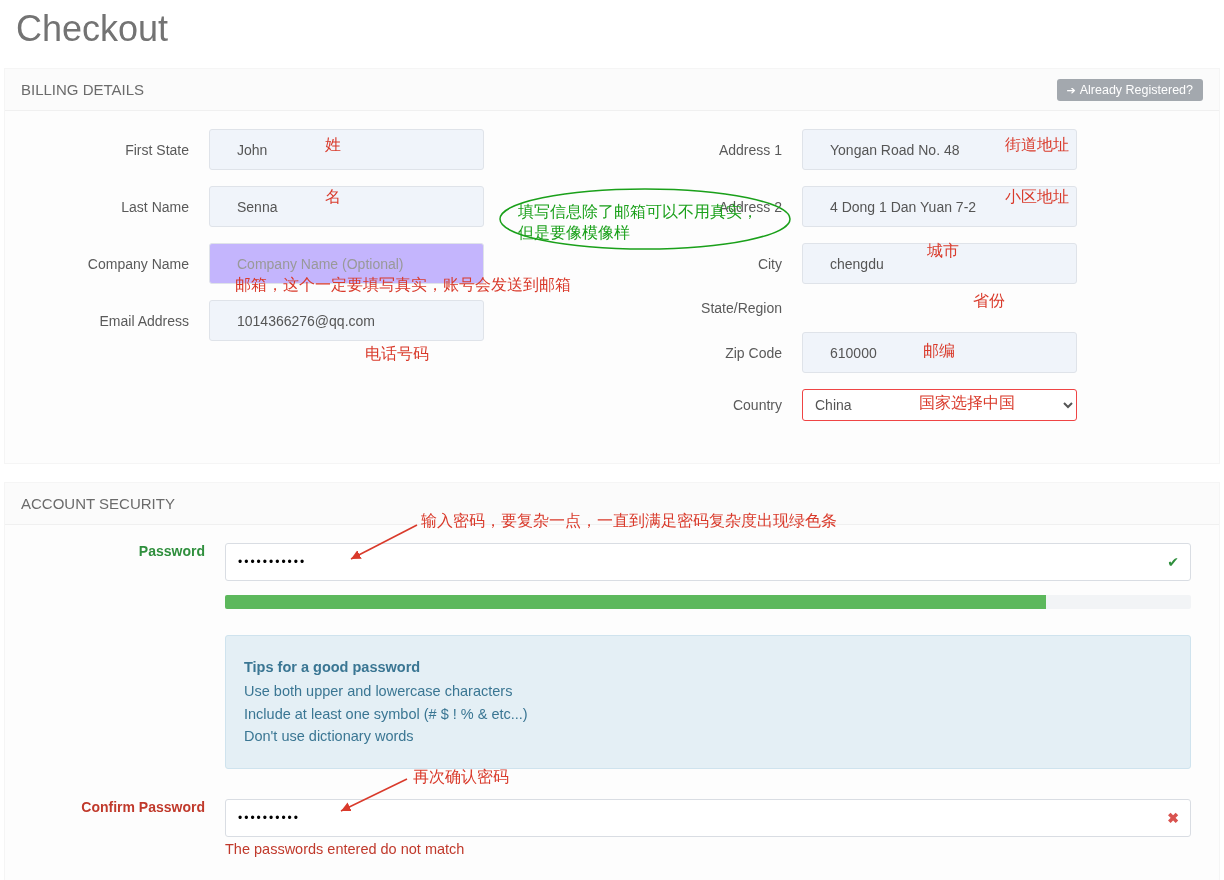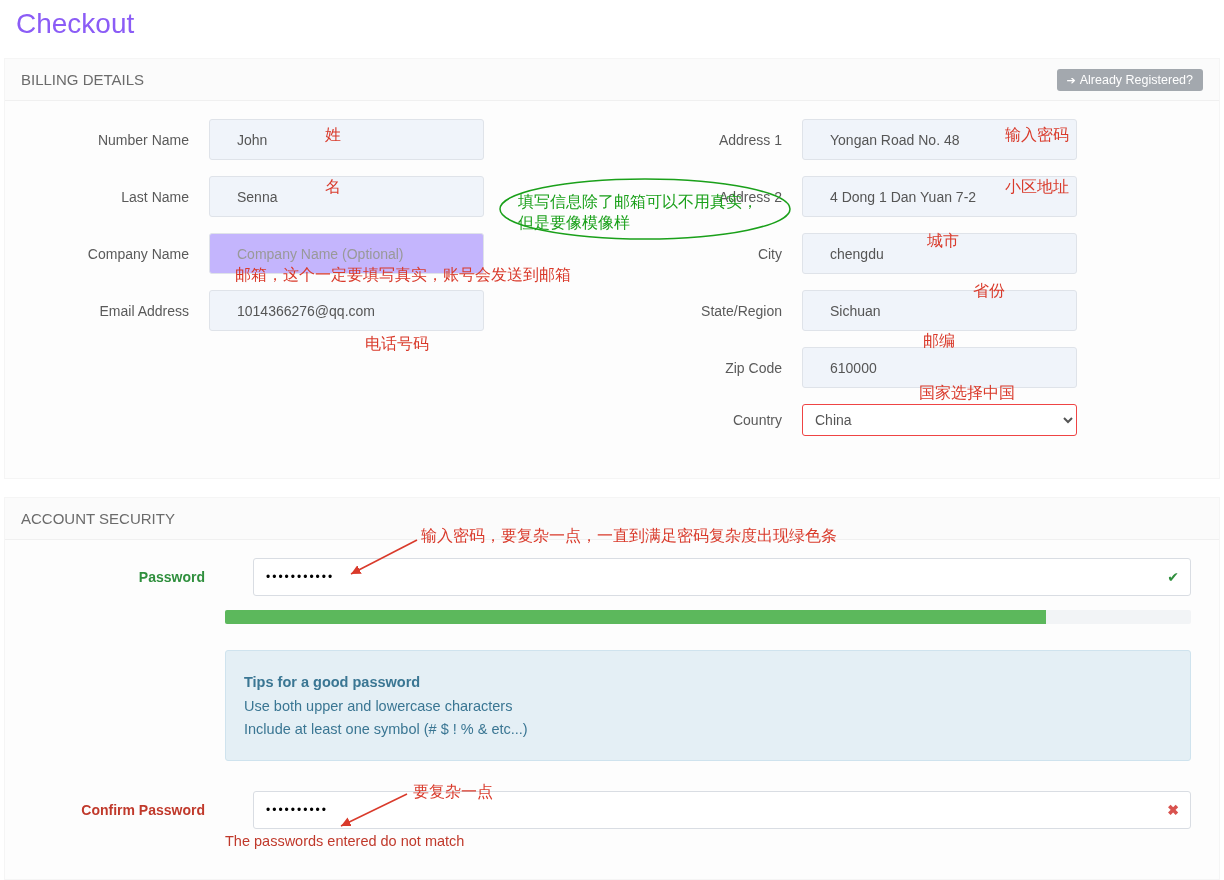--- a/index.html
+++ b/index.html
@@ -5,23 +5,23 @@
   * { box-sizing: border-box; }
   body {
     margin: 0;
     font-family: "Segoe UI", "Helvetica Neue", Arial, sans-serif;
     background: #fff;
     color: #333;
     font-size: 14px;
   }
   .page { width: 1224px; margin: 0 auto; position: relative; }
   .page-title {
-    font-size: 28px;
+    font-size: 36px;
     font-weight: 300;
-    color: #8b5cf6;
+    color: #737373;
     margin: 8px 0 18px 16px;
   }
   .panel {
     margin: 0 4px 18px 4px;
     border: 1px solid #f5f5f5;
     background: #fdfdfd;
   }
   .panel-header {
     padding: 12px 16px;
     font-size: 15px;
@@ -97,21 +97,21 @@
   
   .col-right .form-label { width: 190px; }
   .col-right .form-input-wrap { flex: 0 0 275px; }
 
   
   .overlay { position: absolute; pointer-events: none; }
   .ann-red { color: #d93a2b; font-family: SimSun, "宋体", serif; font-size: 16px; white-space: nowrap; }
   .ann-green { color: #1aa01a; font-family: SimSun, "宋体", serif; font-size: 16px; white-space: nowrap; }
 
   
-  .sec-row { display: flex; align-items: center; margin-bottom: 14px; gap: 28px; }
+  .sec-row { display: flex; align-items: flex-start; margin-bottom: 14px; }
   .sec-label {
     width: 206px;
     text-align: right;
     padding-right: 20px;
     font-size: 14px;
   }
   .sec-label.ok { color: #2f8f3d; font-weight: 600; }
   .sec-label.err { color: #c0392b; font-weight: 600; }
   .sec-input-wrap { flex: 1; margin-right: 14px; position: relative; }
   .sec-input {
@@ -161,21 +161,21 @@
       <span class="already-btn">
         <span class="login-glyph"></span>
         <span>Already Registered?</span>
       </span>
     </div>
     <div class="panel-body">
       <div class="two-col">
 
         <div class="col col-left">
           <div class="form-row">
-            <div class="form-label">Number Name</div>
+            <div class="form-label">First State</div>
             <div class="form-input-wrap">
               <input class="form-input" value="John" style="">
             </div>
           </div>
           <div class="form-row">
             <div class="form-label">Last Name</div>
             <div class="form-input-wrap">
               <input class="form-input" value="Senna" style="">
             </div>
           </div>
@@ -207,23 +207,20 @@
             </div>
           </div>
           <div class="form-row">
             <div class="form-label">City</div>
             <div class="form-input-wrap">
               <input class="form-input" value="chengdu" style="">
             </div>
           </div>
           <div class="form-row">
             <div class="form-label">State/Region</div>
-            <div class="form-input-wrap">
-              <input class="form-input" value="Sichuan" style="">
-            </div>
           </div>
           <div class="form-row">
             <div class="form-label">Zip Code</div>
             <div class="form-input-wrap">
               <input class="form-input" value="610000" style="">
             </div>
           </div>
           <div class="form-row">
             <div class="form-label">Country</div>
             <div class="form-input-wrap">
@@ -241,21 +238,21 @@
 
     <svg class="anno-svg" style="left:490px; top:115px;" width="300" height="70">
       <ellipse cx="150" cy="35" rx="145" ry="30" fill="none" stroke="#1aa01a" stroke-width="1.5"></ellipse>
     </svg>
     <div class="overlay ann-green" style="left:513px; top:133px;">填写信息除了邮箱可以不用真实，</div>
     <div class="overlay ann-green" style="left:513px; top:154px;">但是要像模像样</div>
 
     <div class="overlay ann-red" style="left:230px; top:206px;">邮箱，这个一定要填写真实，账号会发送到邮箱</div>
     <div class="overlay ann-red" style="left:360px; top:275px;">电话号码</div>
 
-    <div class="overlay ann-red" style="left:1000px; top:66px;">输入密码</div>
+    <div class="overlay ann-red" style="left:1000px; top:66px;">街道地址</div>
     <div class="overlay ann-red" style="left:1000px; top:118px;">小区地址</div>
     <div class="overlay ann-red" style="left:922px;  top:172px;">城市</div>
     <div class="overlay ann-red" style="left:968px;  top:222px;">省份</div>
     <div class="overlay ann-red" style="left:918px;  top:272px;">邮编</div>
     <div class="overlay ann-red" style="left:914px;  top:324px;">国家选择中国</div>
   </div>
 
   <div class="panel" style="position:relative;">
     <div class="panel-header">
       <span>ACCOUNT SECURITY</span>
@@ -271,20 +268,21 @@
       </div>
 
       <div class="progress-outer">
         <div class="progress-inner" style="width: 85%;"></div>
       </div>
 
       <div class="tips-box">
         <div class="tips-title">Tips for a good password</div>
         <div>Use both upper and lowercase characters</div>
         <div>Include at least one symbol (# $ ! % &amp; etc...)</div>
+        <div>Don't use dictionary words</div>
       </div>
 
       <div class="sec-row" style="margin-bottom:4px;">
         <div class="sec-label err">Confirm Password</div>
         <div class="sec-input-wrap">
           <input type="text" class="sec-input" readonly="" value="••••••••••" style="">
           <span class="input-icon icon-x">✖</span>
         </div>
       </div>
       <div class="err-msg">The passwords entered do not match</div>
@@ -293,21 +291,21 @@
     <div class="overlay ann-red" style="left:416px; top:28px;">输入密码，要复杂一点，一直到满足密码复杂度出现绿色条</div>
     <svg class="anno-svg" style="left:340px; top:36px;" width="80" height="46">
       <defs>
           <marker id="ah1" markerWidth="8" markerHeight="8" refX="6" refY="3" orient="auto">
             <path d="M0,0 L6,3 L0,6 Z" fill="#d93a2b"></path>
           </marker>
         </defs>
       <line x1="72" y1="6" x2="6" y2="40" stroke="#d93a2b" stroke-width="1.6" marker-end="url(#ah1)"></line>
     </svg>
 
-    <div class="overlay ann-red" style="left:408px; top:284px;">要复杂一点</div>
+    <div class="overlay ann-red" style="left:408px; top:284px;">再次确认密码</div>
     <svg class="anno-svg" style="left:330px; top:290px;" width="80" height="44">
       <defs>
           <marker id="ah2" markerWidth="8" markerHeight="8" refX="6" refY="3" orient="auto">
             <path d="M0,0 L6,3 L0,6 Z" fill="#d93a2b"></path>
           </marker>
         </defs>
       <line x1="72" y1="6" x2="6" y2="38" stroke="#d93a2b" stroke-width="1.6" marker-end="url(#ah2)"></line>
     </svg>
   </div>
 

